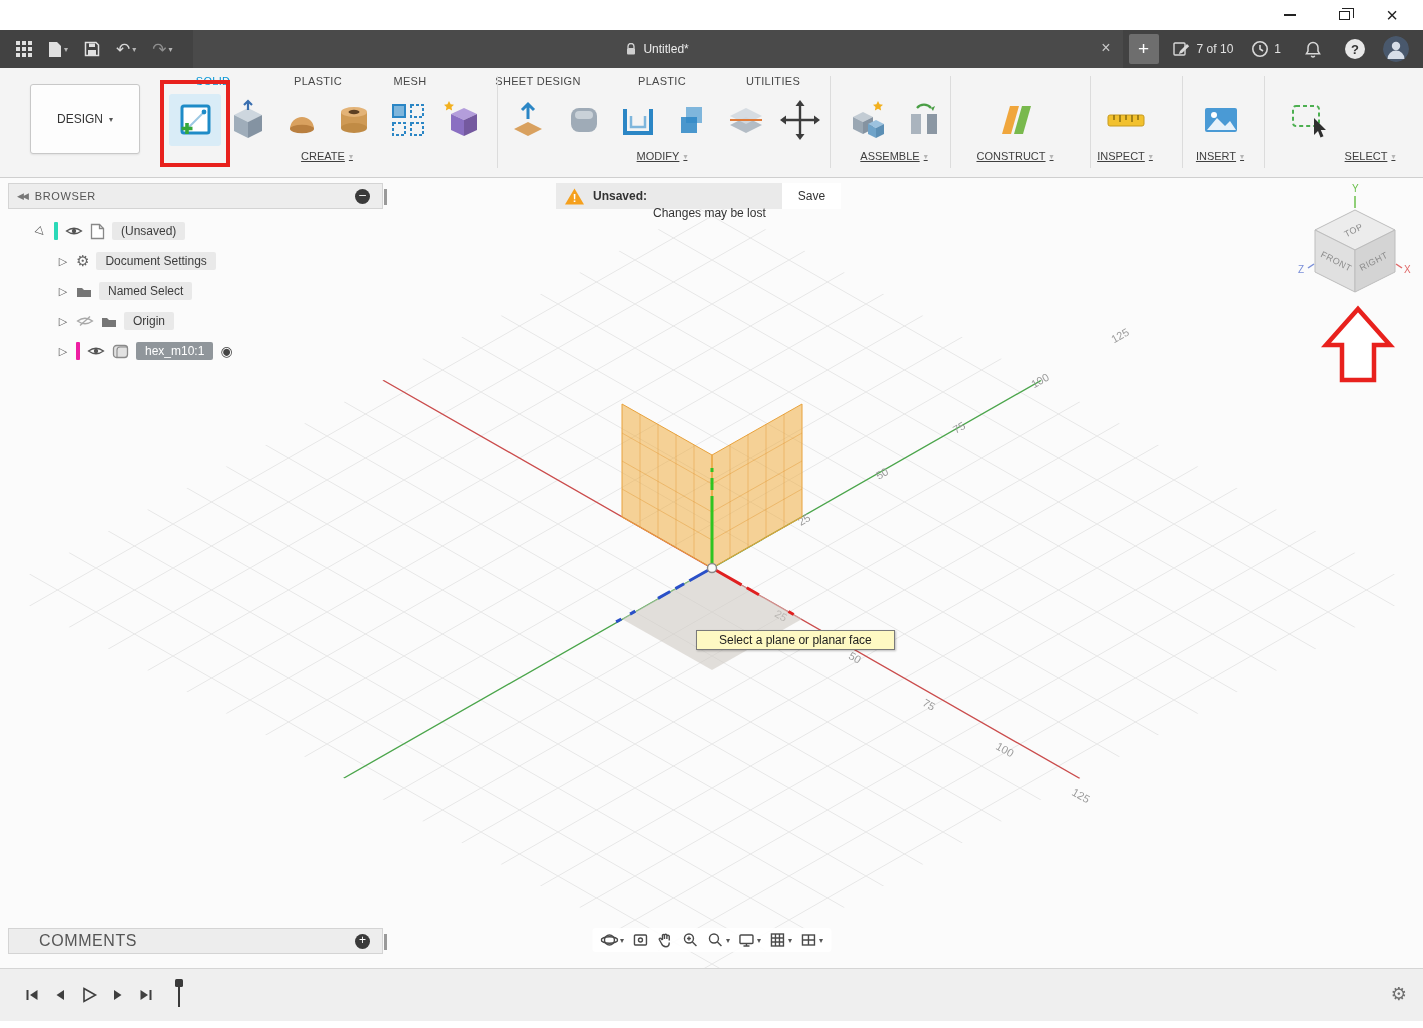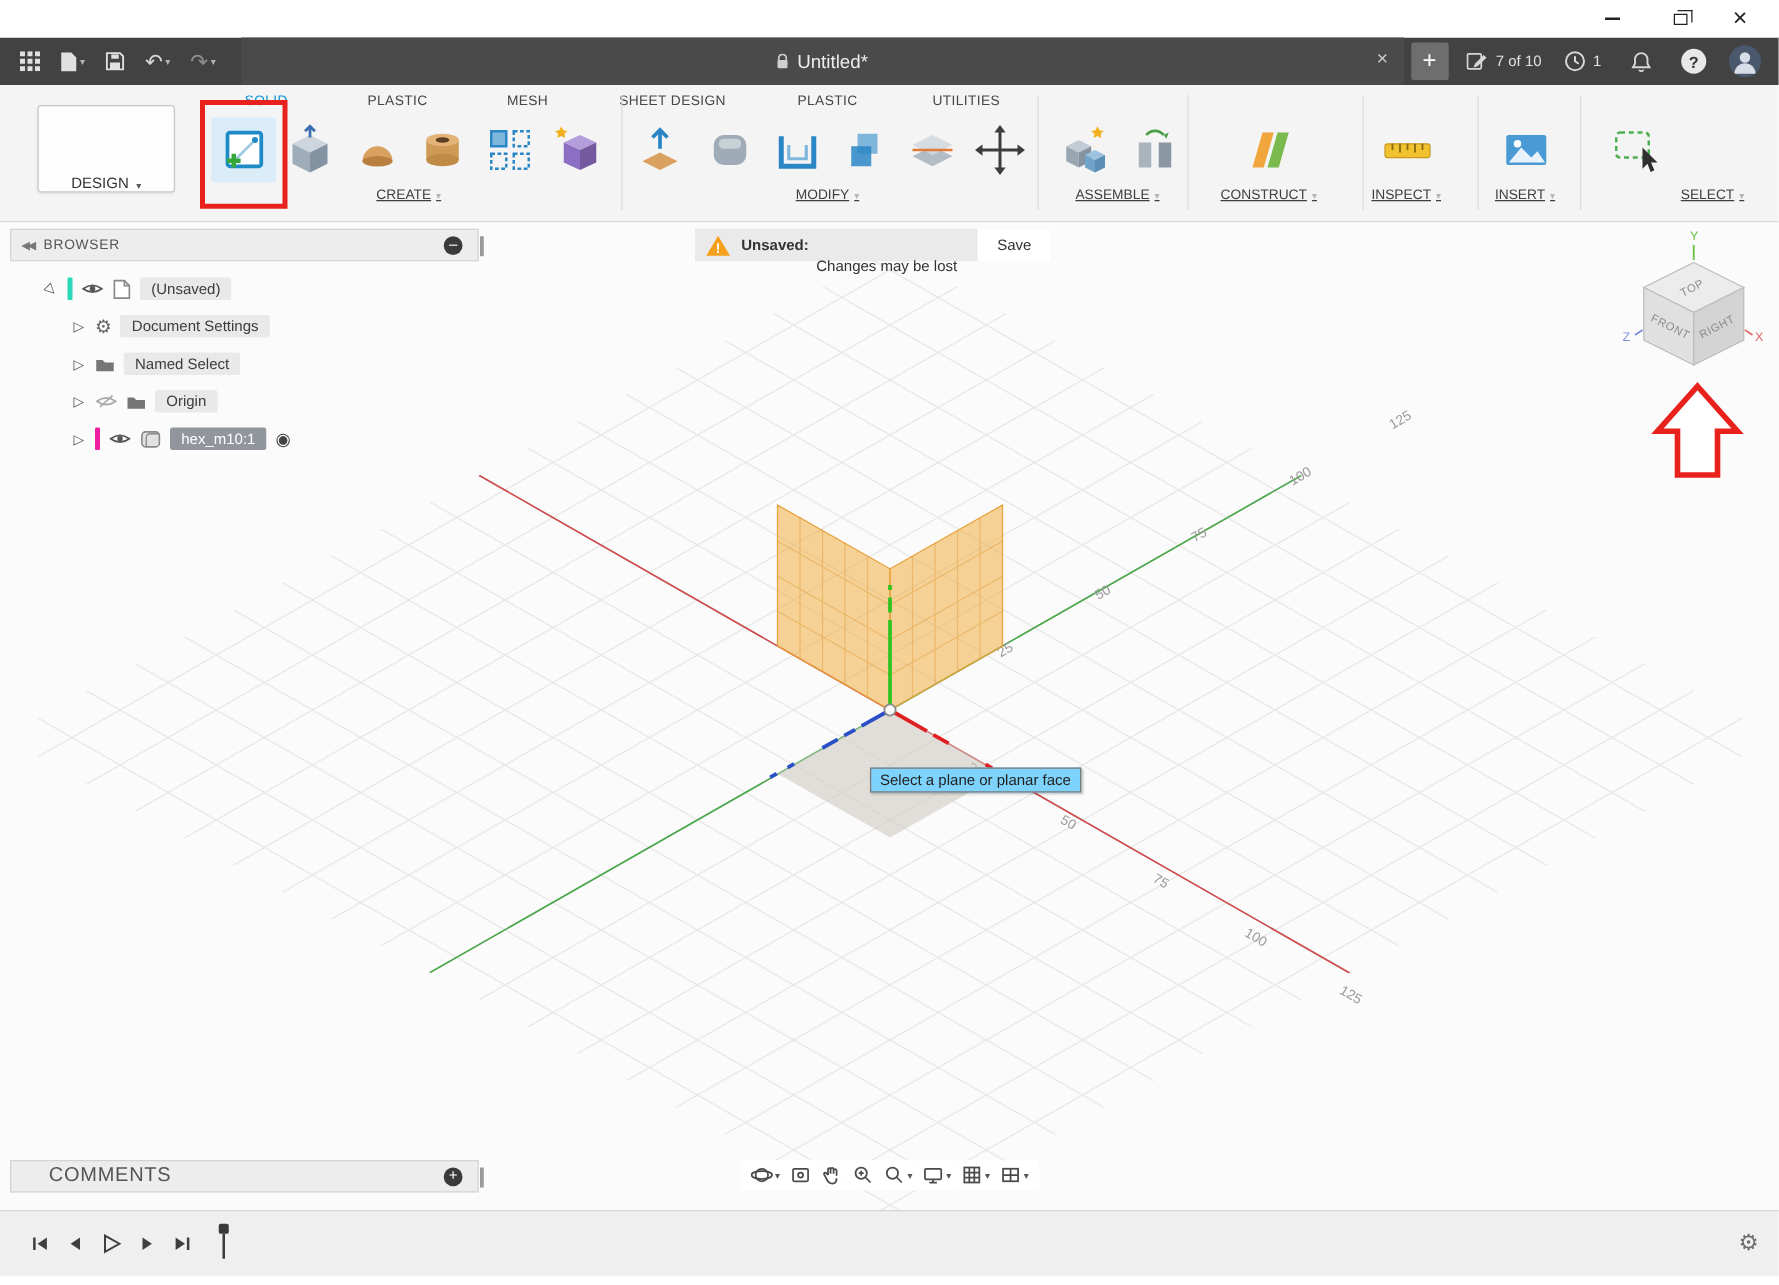--- a/index.html
+++ b/index.html
@@ -19,36 +19,36 @@
 
   
   .appbar { height:38px; background:#424242; display:flex; align-items:center; color:#ddd; }
   .ab-left { display:flex; align-items:center; gap:4px; padding-left:10px; }
   .ab-btn { display:flex; align-items:center; gap:2px; padding:4px 6px; cursor:pointer; }
   .ab-glyph { font-size:17px; color:#d8d8d8; line-height:1; }
   .ab-glyph.dim { color:#8f8f8f; }
   .caret { font-size:8px; color:#b5b5b5; }
   .tabstrip { flex:1; height:38px; margin-left:14px; background:#4a4a4a; position:relative;
         display:flex; align-items:center; justify-content:center; }
-  .tabtitle { display:flex; align-items:center; gap:7px; font-size:15px; color:#ececec; cursor:pointer; }
+  .tabtitle { display:flex; align-items:center; gap:7px; font-size:12px; color:#ececec; cursor:pointer; }
   .tab-close { position:absolute; right:12px; top:9px; font-size:16px; color:#c9c9c9; cursor:pointer; }
   .newtab { width:30px; height:30px; margin:0 6px; background:#6e6e6e; border-radius:2px;
         color:#fff; font-size:19px; display:flex; align-items:center; justify-content:center; cursor:pointer; }
   .ab-right { display:flex; align-items:center; gap:18px; padding:0 14px 0 8px; }
   .jobstat { display:flex; align-items:center; gap:6px; font-size:12px; color:#e2e2e2; cursor:pointer; }
   .clockwrap { display:flex; align-items:center; gap:5px; font-size:12px; color:#e2e2e2; cursor:pointer; }
   .help-btn { width:20px; height:20px; border-radius:50%; background:#e8e8e8; color:#333;
         font-weight:bold; font-size:13px; display:flex; align-items:center; justify-content:center; cursor:pointer; }
   .avatar { width:26px; height:26px; border-radius:50%; overflow:hidden; cursor:pointer; }
 
   
   .ribbon { height:110px; background:#f4f4f4; border-bottom:1px solid #cfcfcf; position:relative; }
   .design-btn { position:absolute; left:30px; top:16px; width:110px; height:70px; background:#fdfdfd;
         border:1px solid #c8c8c8; border-radius:3px; box-shadow:0 1px 2px rgba(0,0,0,.08);
-        display:flex; align-items:flex-end; justify-content:center; gap:6px;
+        display:flex; align-items:center; justify-content:center; gap:6px;
         font-size:12px; color:#333; cursor:pointer; }
   .design-btn .caret { color:#555; }
   .rtab { position:absolute; top:7px; transform:translateX(-50%); font-size:11px; color:#474747;
         letter-spacing:.3px; cursor:pointer; white-space:nowrap; }
   .rtab.active { color:#0696d7; }
   .tool { position:absolute; top:26px; width:52px; height:52px; display:flex; align-items:center;
         justify-content:center; cursor:pointer; border-radius:3px; }
   .tool.selected { background:#d9ecf7; }
   .gsep { position:absolute; top:8px; height:92px; width:1px; background:#dcdcdc; }
   .glabel { position:absolute; top:82px; transform:translateX(-50%); font-size:11px; color:#3f3f3f;
@@ -84,22 +84,22 @@
 
   
   .warnbar { position:absolute; left:556px; top:5px; height:26px; z-index:30; display:flex;
         align-items:center; background:#eaeaea; font-size:12px; color:#333; }
   .warnbar .wlabel { font-weight:bold; margin:0 6px 0 8px; }
   .warnbar .wmsg { margin-right:16px;margin-top:33px; }
   .save-btn { background:#fff; height:26px; display:flex; align-items:center; padding:0 16px;
         cursor:pointer; color:#333; }
 
   
-  .tooltip { position:absolute; left:696px; top:436px; z-index:40; background:#7dd3fc;
-        border:1px solid #7a7a7a; padding:2px 7px; font-size:12px; color:#222;
+  .tooltip { position:absolute; left:696px; top:452px; z-index:40; background:#fef9c3;
+        border:1px solid #7a7a7a; padding:2px 22px; font-size:12px; color:#222;
         box-shadow:1px 1px 2px rgba(0,0,0,.25); white-space:nowrap; }
 
   
   .viewcube { position:absolute; left:1292px; top:2px; z-index:20; }
   .vc-face { cursor:pointer; }
   .vc-label { fill:#8c8c8c; font-size:9px; letter-spacing:.5px; text-anchor:middle; }
   .annot-arrow { position:absolute; left:1320px; top:126px; z-index:60; pointer-events:none; }
 
   
   .navbar { position:absolute; left:50%; transform:translateX(-50%); top:750px; z-index:30;
@@ -223,21 +223,21 @@
 </div>
 
 <div class="ribbon">
   <div class="design-btn">
     <span>DESIGN</span>
     <span class="caret">▾</span>
   </div>
 
   <span class="rtab active" style="left:213px">SOLID</span>
   <span class="rtab" style="left:318px">PLASTIC</span>
-  <span class="rtab" style="left:422px">MESH</span>
+  <span class="rtab" style="left:410px">MESH</span>
   <span class="rtab" style="left:538px">SHEET DESIGN</span>
   <span class="rtab" style="left:662px">PLASTIC</span>
   <span class="rtab" style="left:773px">UTILITIES</span>
 
   <div class="tool selected" style="left:169px">
     <svg width="44" height="44">
       <rect x="9" y="8" width="27" height="27" rx="2" fill="#fff" stroke="#1e8bc7" stroke-width="3"></rect>
       <path d="M16 29 L31 14" stroke="#9cc8e3" stroke-width="2"></path>
       <circle cx="31" cy="14" r="2.4" fill="#1e8bc7"></circle>
       <path d="M14 25 v11 M8.5 30.5 h11" stroke="#35a83a" stroke-width="3.6"></path>

